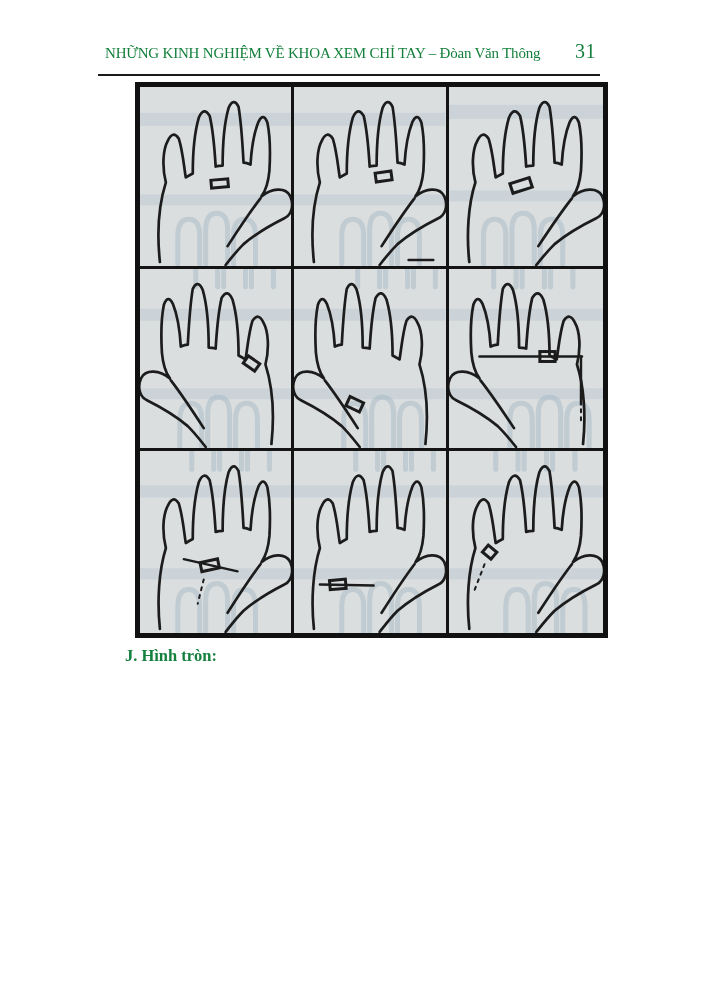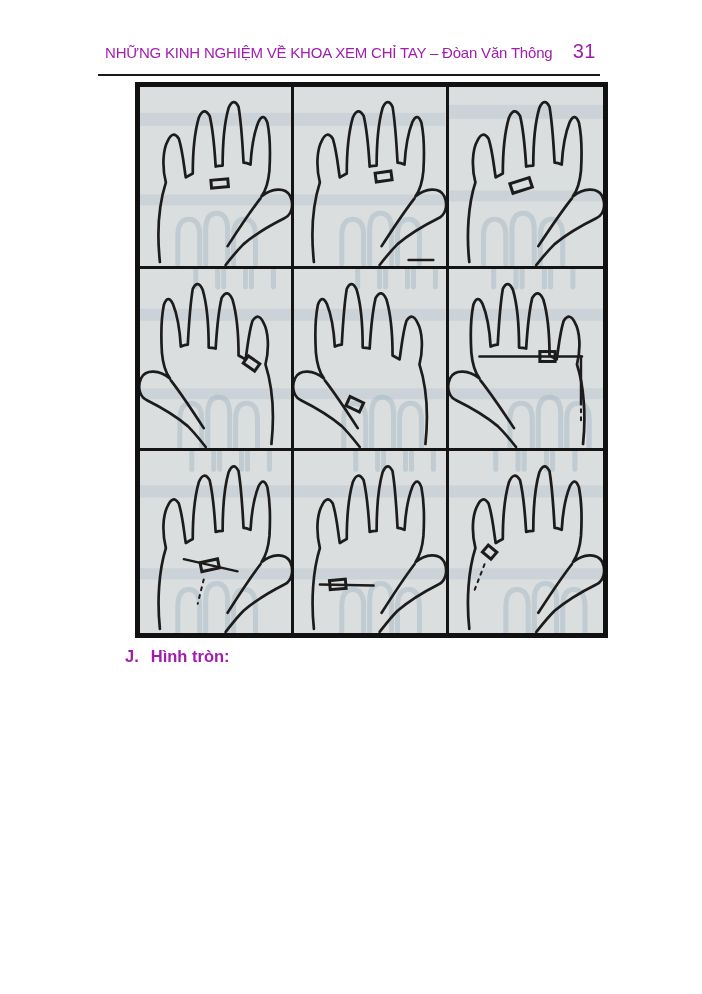--- a/index.html
+++ b/index.html
@@ -1,21 +1,21 @@
 <!DOCTYPE html>
 <html style="--ink: #1c1c1c; --scan: #dbdedf; --bleed: #9fb4c4; --grid: #141414;"><head>
 <meta charset="utf-8">
 <style>
   html,body{margin:0;padding:0;background:#ffffff;}
   .page{
     position:relative;
     width:608px;height:994px;
     background:#ffffff;
-    font-family:Liberation Sans, sans-serif;
-    color:#a21caf;
+    font-family:Liberation Serif, serif;
+    color:#15803d;
     overflow:hidden;
   }
   .pagehead{
     display:flex;justify-content:space-between;align-items:baseline;
     margin:41px 0 0 98px;width:502px;
     font-size:15px;line-height:20px;letter-spacing:-0.2px;white-space:nowrap;
   }
   .ptitle{padding-left:7px;}
   .pnum{padding-right:4px;font-size:20px;letter-spacing:0.5px;}
   .rule{
@@ -43,21 +43,21 @@
   .ink{stroke:var(--ink,#1c1c1c);stroke-width:2.7;fill:none;stroke-linecap:round;stroke-linejoin:round;}
   .band{fill:var(--bleed,#9fb4c4);opacity:0.26;}
   .bf{stroke:var(--bleed,#9fb4c4);stroke-width:5;fill:none;opacity:0.45;stroke-linecap:round;}
   .mark{stroke:var(--ink,#1c1c1c);stroke-width:3;fill:none;}
   .mline{stroke:var(--ink,#1c1c1c);stroke-width:2.4;fill:none;stroke-linecap:round;}
   .mline.dashed{stroke-dasharray:3 5;stroke-width:2;}
   .sect{
     margin:7px 0 0 125px;width:490px;
     font-size:16.5px;line-height:22px;font-weight:bold;
   }
-  .sect-title{margin-left:12px;}
+  .sect-title{margin-left:4px;}
   .para.p2{margin-top:1px;}
 </style>
 </head>
 <body>
 
 <div class="page">
 
   <svg width="0" height="0" style="position:absolute" aria-hidden="true">
     <defs>
       <path id="hand" d="M20 176 C17 148 19 118 26 96 C22 80 23 63 28 54 Q33 43 39 52 C43 65 44 79 46 91 C49 89 51 88 53 87 C53 69 55 45 59 31 Q64 19 70 29 C74 46 75 64 76 80 C79 79 81 79 83 79 C83 59 85 35 89 21 Q94 10 99 20 C102 38 103 58 104 76 C107 76 109 77 111 78 C112 61 115 45 119 35 Q124 25 128 36 C131 51 131 67 130 84 C129 95 127 103 122 110 C132 102 146 100 151 110 C155 119 152 129 145 132 C133 138 117 147 104 158 C96 166 90 174 86 179 M121 112 C111 125 99 143 88 160"></path>

